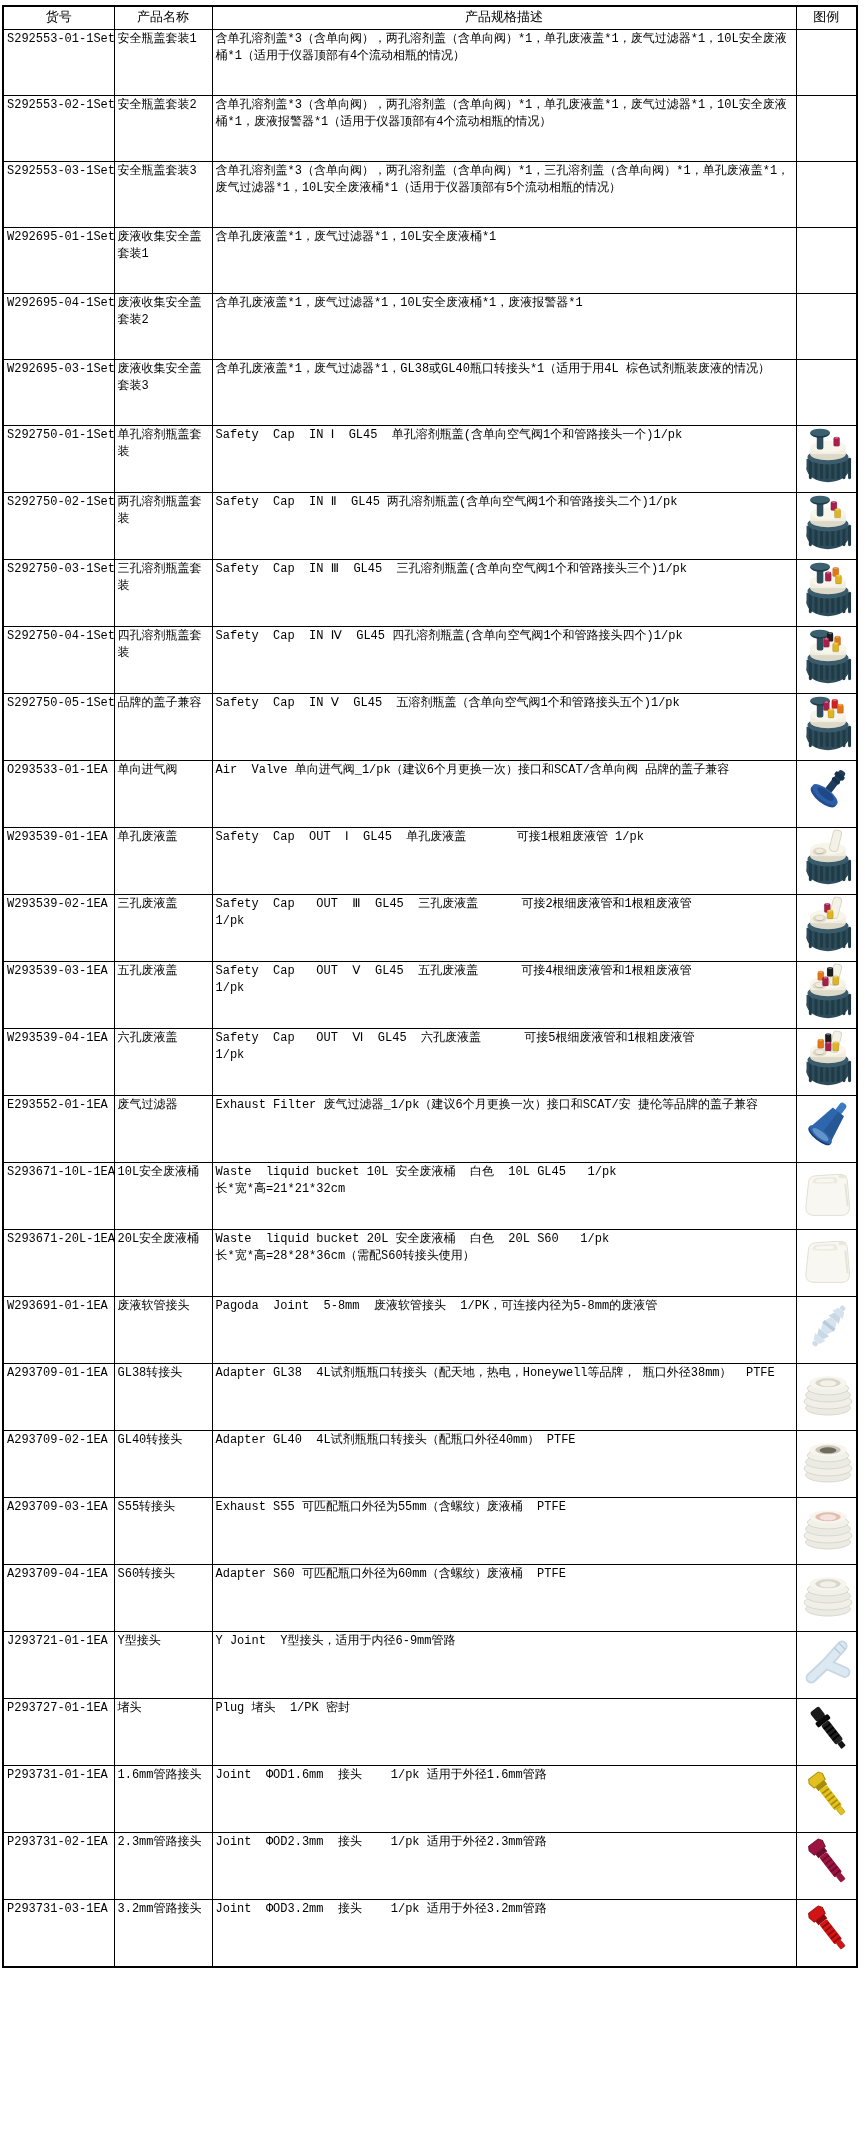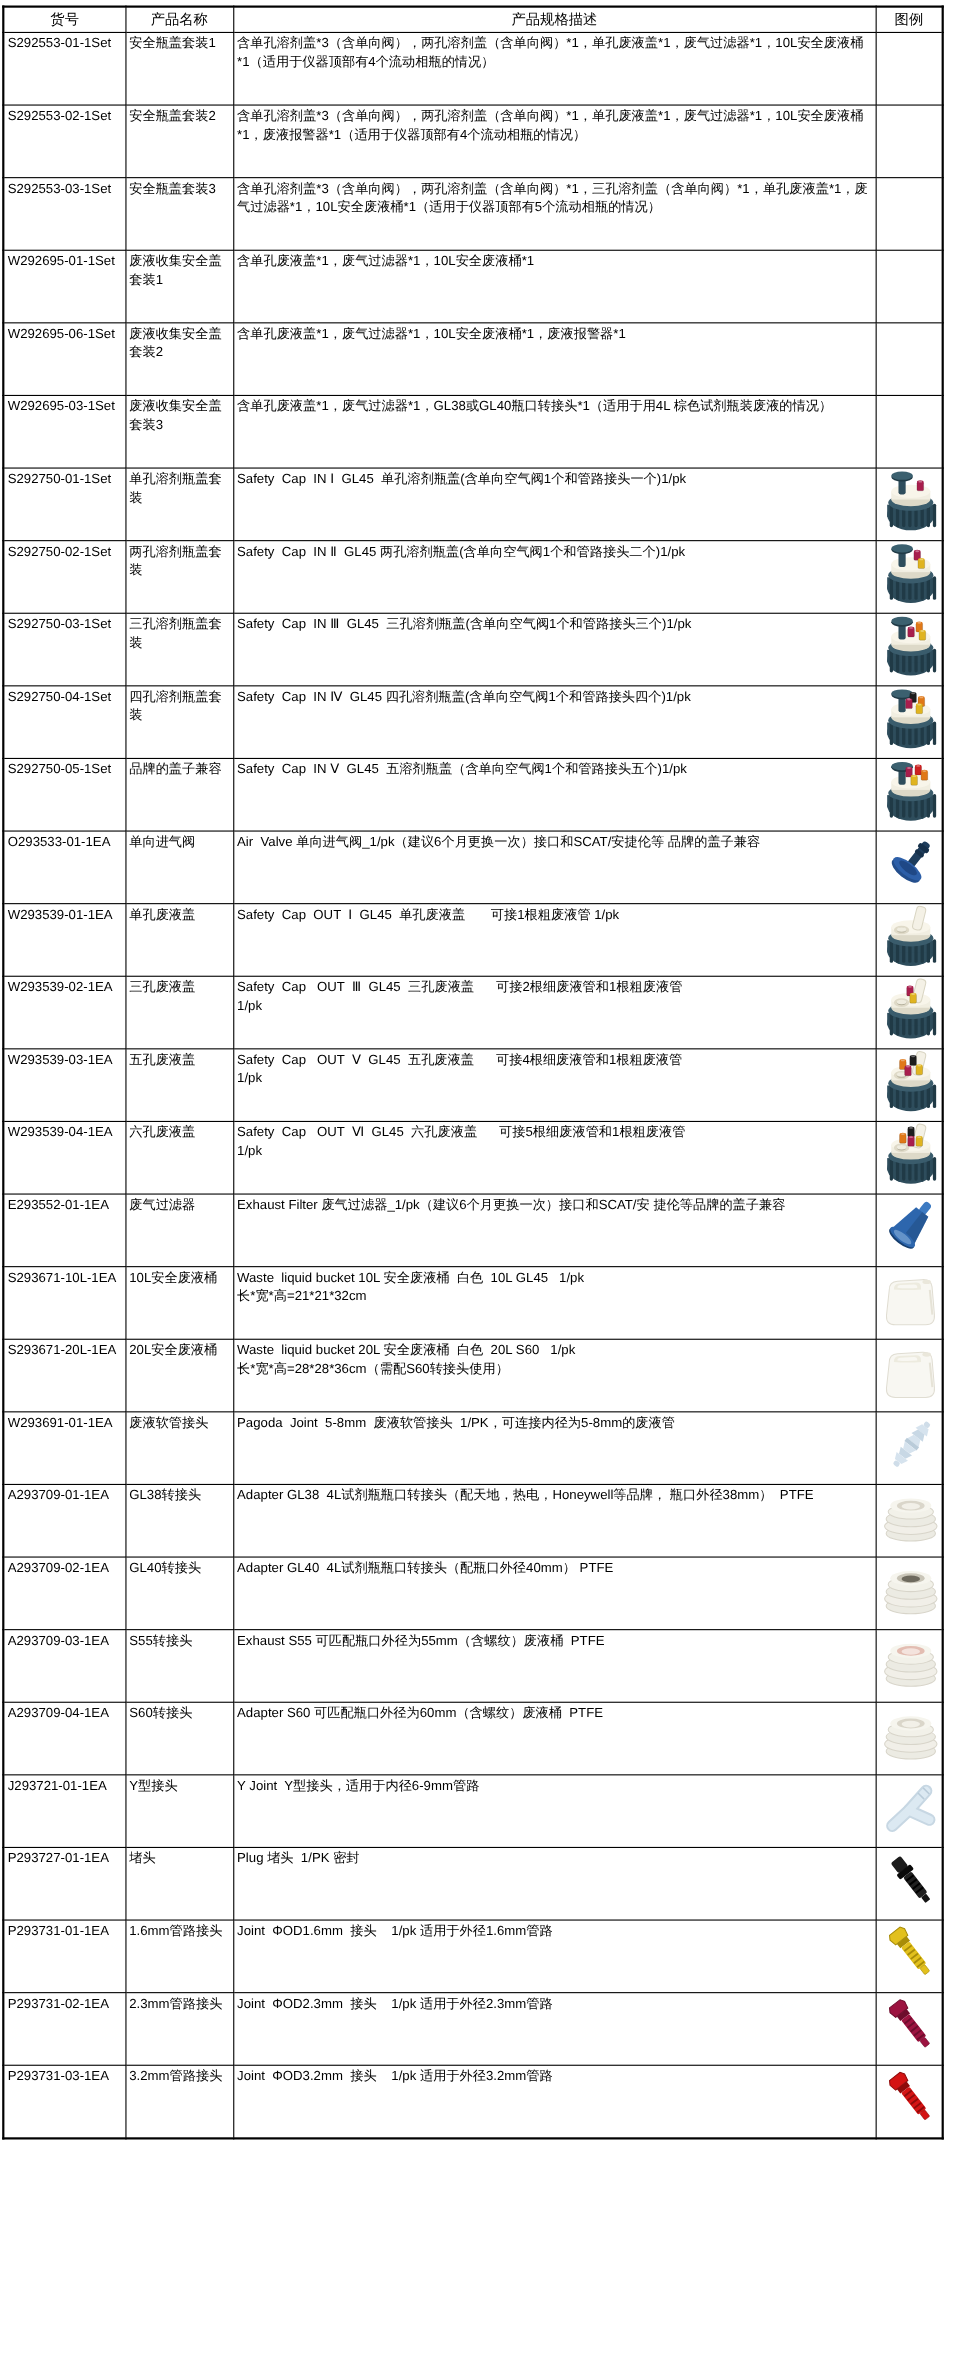--- a/index.html
+++ b/index.html
@@ -3,21 +3,21 @@
 <meta charset="utf-8">
 <style>
   html,body{margin:0;padding:0;background:#ffffff;}
   .page{
     position:relative;
     width:768px;
     min-height:2154px;
     background:#ffffff;
     padding:5px 0 0 2px;
     box-sizing:border-box;
-    font-family:Liberation Sans, sans-serif;
+    font-family:Liberation Mono, monospace;
     color:#000;
   }
   table.catalog{
     border-collapse:collapse;
     table-layout:fixed;
     width:854px;
     border:2px solid #000;
   }
   table.catalog th, table.catalog td{
     border:1px solid #000;
@@ -88,21 +88,21 @@
           <td class="cell-desc">含单孔溶剂盖*3（含单向阀），两孔溶剂盖（含单向阀）*1，三孔溶剂盖（含单向阀）*1，单孔废液盖*1，废气过滤器*1，10L安全废液桶*1（适用于仪器顶部有5个流动相瓶的情况）</td>
           <td class="cell-img"></td>
         </tr>
         <tr>
           <td class="cell-code">W292695-01-1Set</td>
           <td class="cell-name">废液收集安全盖套装1</td>
           <td class="cell-desc">含单孔废液盖*1，废气过滤器*1，10L安全废液桶*1</td>
           <td class="cell-img"></td>
         </tr>
         <tr>
-          <td class="cell-code">W292695-06-1Set</td>
+          <td class="cell-code">W292695-04-1Set</td>
           <td class="cell-name">废液收集安全盖套装2</td>
           <td class="cell-desc">含单孔废液盖*1，废气过滤器*1，10L安全废液桶*1，废液报警器*1</td>
           <td class="cell-img"></td>
         </tr>
         <tr>
           <td class="cell-code">W292695-03-1Set</td>
           <td class="cell-name">废液收集安全盖套装3</td>
           <td class="cell-desc">含单孔废液盖*1，废气过滤器*1，GL38或GL40瓶口转接头*1（适用于用4L 棕色试剂瓶装废液的情况）</td>
           <td class="cell-img"></td>
         </tr>
@@ -264,21 +264,21 @@
                 <ellipse cx="43.25" cy="11" rx="3.25" ry="1.7" fill="#e07818"></ellipse>
                 <ellipse cx="43.25" cy="10.6" rx="1.9" ry=".9" fill="rgba(255,255,255,.35)"></ellipse>
                 <rect x="30" y="16" width="6.5" height="8.5" rx="1.2" fill="#e0b420" stroke="rgba(0,0,0,.3)" stroke-width=".5"></rect>
                 <ellipse cx="33.25" cy="16" rx="3.25" ry="1.7" fill="#e0b420"></ellipse>
                 <ellipse cx="33.25" cy="15.6" rx="1.9" ry=".9" fill="rgba(255,255,255,.35)"></ellipse>
               </svg></span></td>
         </tr>
         <tr>
           <td class="cell-code">O293533-01-1EA</td>
           <td class="cell-name">单向进气阀</td>
-          <td class="cell-desc">Air  Valve 单向进气阀_1/pk（建议6个月更换一次）接口和SCAT/安捷伦等 品牌的盖子兼容</td>
+          <td class="cell-desc">Air  Valve 单向进气阀_1/pk（建议6个月更换一次）接口和SCAT/含单向阀 品牌的盖子兼容</td>
           <td class="cell-img"><span class="icon-box"><svg viewBox="0 0 60 62" xmlns="http://www.w3.org/2000/svg">
                 <g transform="rotate(38 30 30)">
                   <rect x="26.5" y="4" width="8" height="28" rx="3" fill="#1e3d5c"></rect>
                   <rect x="24.5" y="8" width="12" height="5" rx="2" fill="#16304a"></rect>
                   <rect x="25.5" y="15" width="10" height="4" rx="2" fill="#16304a"></rect>
                   <ellipse cx="30.5" cy="38.5" rx="16.5" ry="7" fill="#234e8c"></ellipse>
                   <ellipse cx="30.5" cy="36" rx="16.5" ry="6.5" fill="#2d5fa8"></ellipse>
                   <ellipse cx="30.5" cy="35" rx="10.5" ry="4" fill="#1f4886"></ellipse>
                 </g>
               </svg></span></td>

